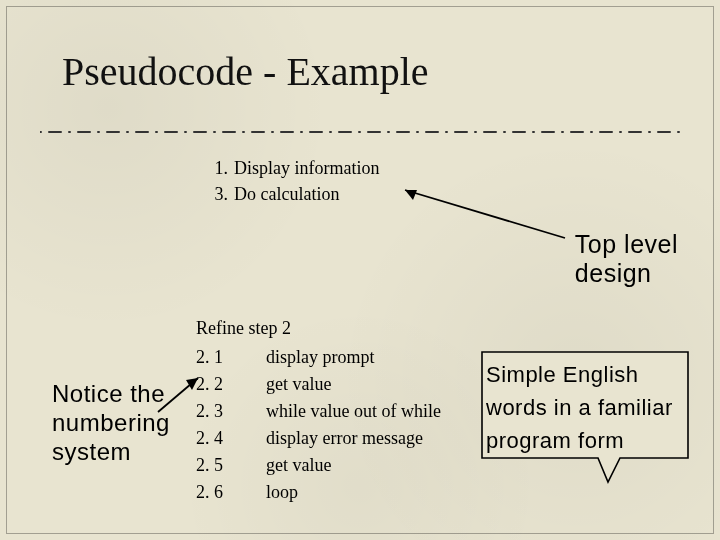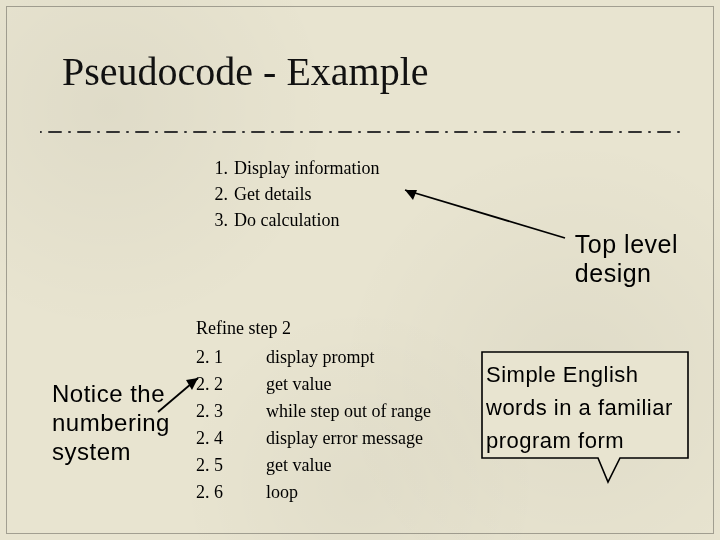--- a/index.html
+++ b/index.html
@@ -120,32 +120,29 @@
     <svg width="640" height="8" viewBox="0 0 640 8">
       <line x1="0" y1="4" x2="640" y2="4" stroke="#333" stroke-width="2" stroke-dasharray="1 8 12 8 1 8 12 8" stroke-linecap="round"></line>
     </svg>
   </div>
 
   <div class="toplist">
     <div class="row">
       <span class="num">1.</span><span>Display information</span>
     </div>
     <div class="row">
-      <span class="num">2.</span><span>Get details</span>
-    </div>
-    <div class="row">
       <span class="num">3.</span><span>Do calculation</span>
     </div>
   </div>
 
   <div class="refine-block">
     <div class="refine-title">Refine step 2</div>
     <div class="refine-row"><span class="snum">2. 1</span><span>display prompt</span></div>
     <div class="refine-row"><span class="snum">2. 2</span><span>get value</span></div>
-    <div class="refine-row"><span class="snum">2. 3</span><span>while step out of range</span></div>
+    <div class="refine-row"><span class="snum">2. 3</span><span>while value out of while</span></div>
     <div class="refine-row"><span class="snum">2. 4</span><span>display error message</span></div>
     <div class="refine-row"><span class="snum">2. 5</span><span>get value</span></div>
     <div class="refine-row"><span class="snum">2. 6</span><span>loop</span></div>
   </div>
 
   <div class="arrow" style="left:395px; top:180px;">
     <svg width="180" height="70" viewBox="0 0 180 70">
       <line x1="170" y1="58" x2="10" y2="10" stroke="#000" stroke-width="1.8"></line>
       <polygon points="10,10 22,10 18,20" fill="#000"></polygon>
     </svg>

